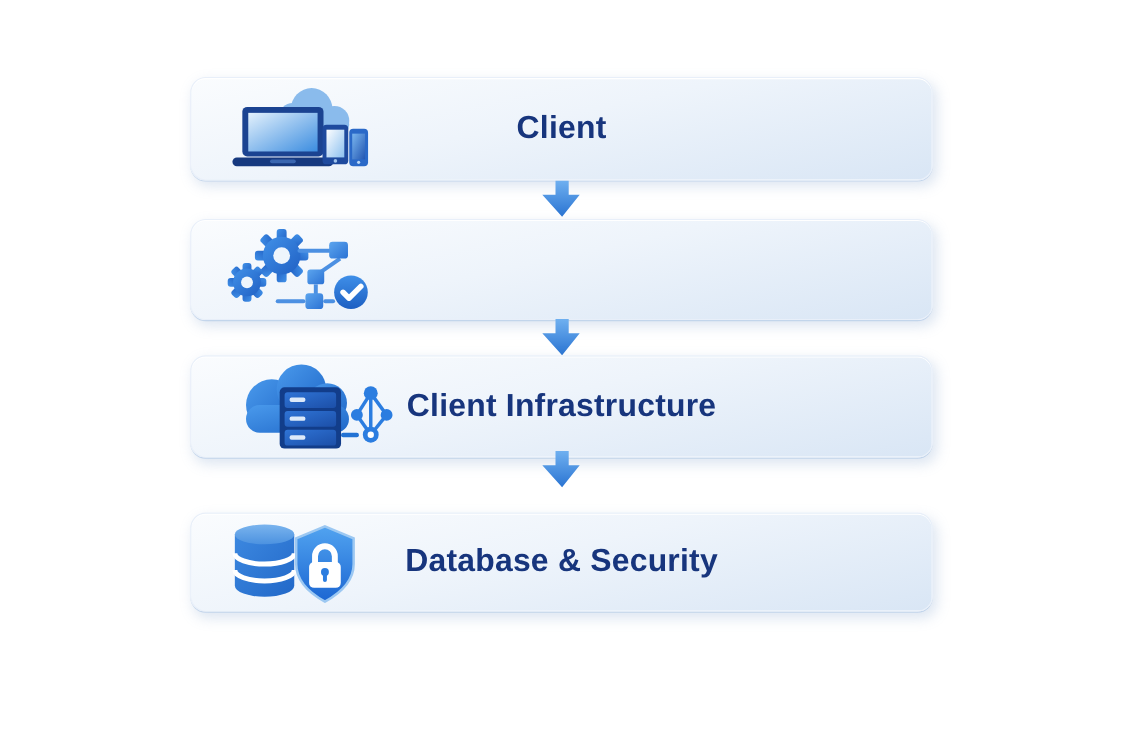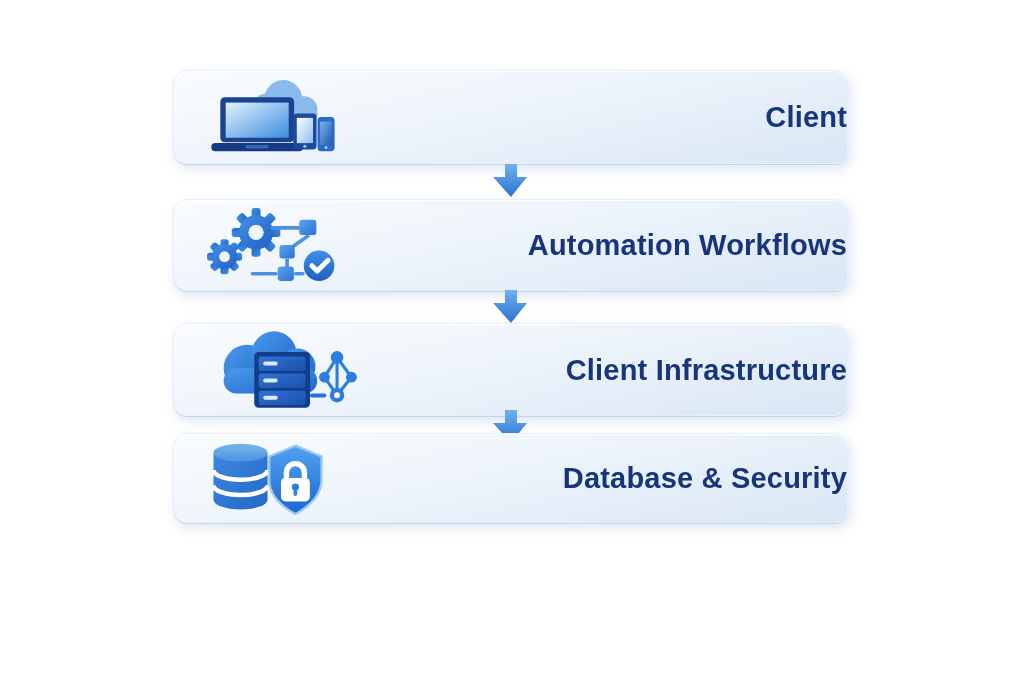--- a/index.html
+++ b/index.html
@@ -10,24 +10,24 @@
   .node{
     position:absolute;left:173px;width:675px;border-radius:14px;
     background:linear-gradient(168deg,#fafcfe 0%,#eef4fb 45%,#d9e6f5 100%);
     border:1px solid #e8eff9;
     box-shadow:0 1px 0 rgba(168,194,228,.55), 3px 5px 12px rgba(128,160,205,.28), inset 0 1px 0 #ffffff;
     box-sizing:border-box;
   }
   .n1{top:70px;height:94px}
   .n2{top:199px;height:92px}
   .n3{top:323px;height:93px}
-  .n4{top:433px;height:90px}
+  .n4{top:466px;height:90px}
   .node .label{
     position:absolute;left:0;right:0;top:50%;transform:translateY(-50%);
-    text-align:right;font-weight:bold;font-size:29px;color:#17357d;
+    text-align:center;font-weight:bold;font-size:29px;color:#17357d;
     letter-spacing:.2px;
   }
   .icon{position:absolute;left:26px;top:50%;transform:translateY(-50%);line-height:0;}
   .arrow{position:absolute;left:489px;width:44px;height:34px;line-height:0;}
   .a1{top:164px}.a2{top:290px}.a3{top:410px}
 </style>
 </head>
 <body>
 
 <div class="canvas">
@@ -132,21 +132,20 @@
         <rect x="110" y="22" width="19" height="17" rx="3.5" fill="url(#sq2)"></rect>
         <rect x="88" y="50" width="17" height="15" rx="3" fill="url(#sq2)"></rect>
         <rect x="94.5" y="65" width="4" height="10" fill="#4c90e2"></rect>
         <rect x="86" y="74" width="18" height="16" rx="3.5" fill="url(#sq2)"></rect>
         <rect x="56" y="80" width="30" height="4" rx="2" fill="#4c90e2"></rect>
         <rect x="104" y="80" width="12" height="4" rx="2" fill="#4c90e2"></rect>
         <circle cx="132" cy="73" r="17" fill="url(#chk2)"></circle>
         <path d="M124 73 l6 6 l12 -12" fill="none" stroke="#ffffff" stroke-width="5.5" stroke-linecap="round" stroke-linejoin="round"></path>
       </svg>
     </span>
-    <div class="label">Automation Workflows</div>
   </div>
 
   <span class="arrow a2">
     <svg width="44" height="34" viewBox="0 0 44 34">
       <defs>
           <linearGradient id="ar2" x1="0" y1="0" x2="0" y2="1">
         <stop offset="0" stop-color="#6fb0f0"></stop>
             <stop offset="1" stop-color="#2a74d2"></stop>
       </linearGradient>
         </defs>

